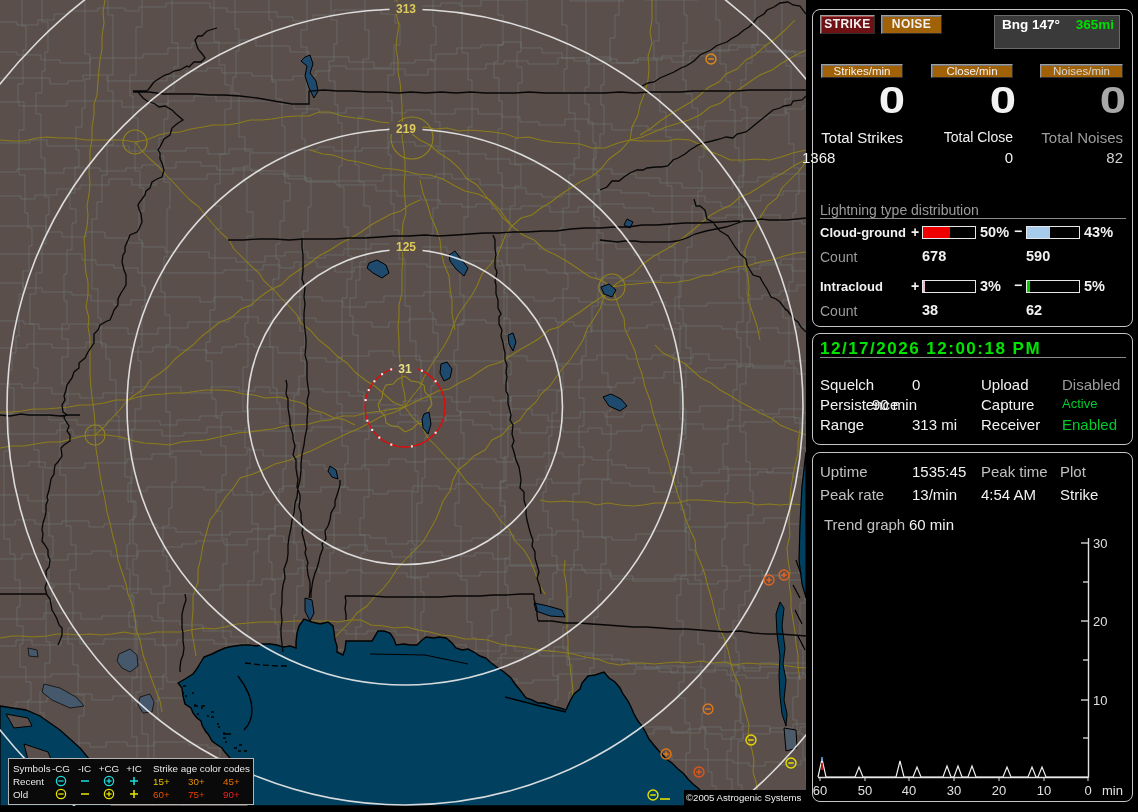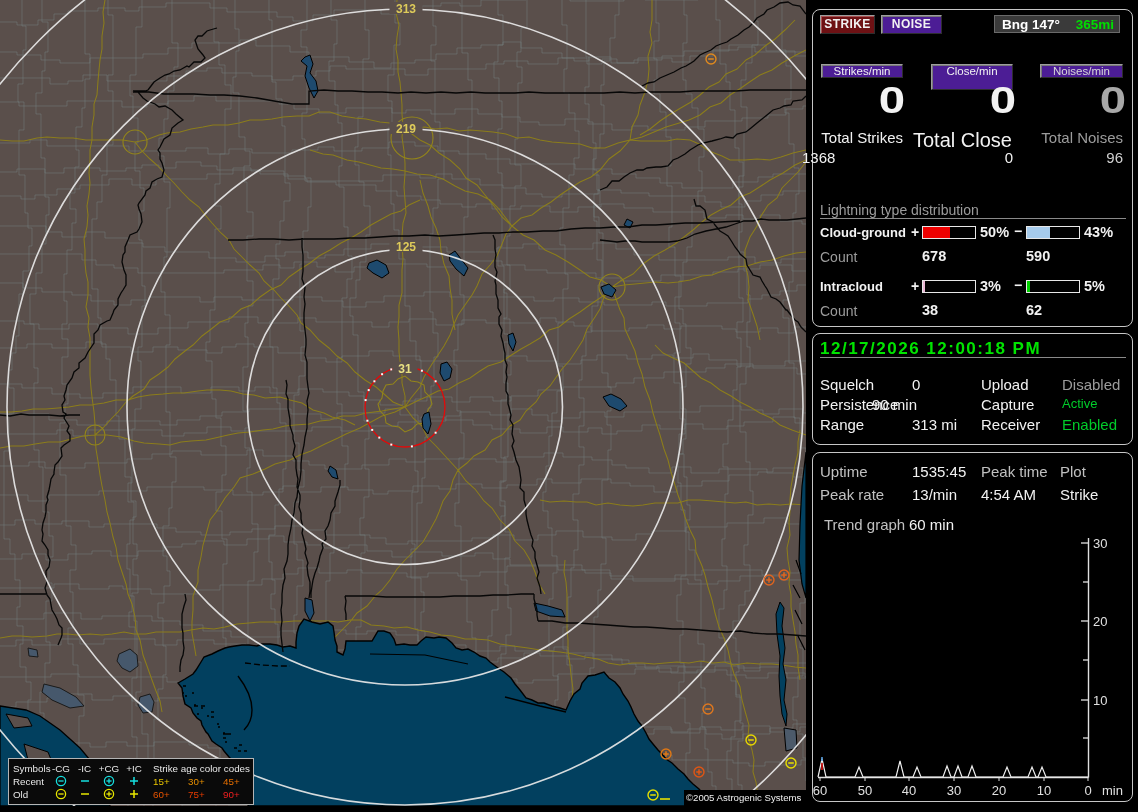--- a/index.html
+++ b/index.html
@@ -1,19 +1,19 @@
 <!DOCTYPE html>
 <html><head><meta charset="utf-8">
 <style>
 html,body{margin:0;padding:0;background:#000;width:1138px;height:812px;overflow:hidden}
 *{box-sizing:border-box}
 body{font-family:"Liberation Sans",sans-serif;position:relative}
 .panel{position:absolute;left:812px;width:321px;border:1px solid #c6c6c6;border-radius:8px;background:#000}
 .abs{position:absolute;white-space:nowrap}
-.btn{position:absolute;background:#4c1d95;border:1px solid;border-color:#9e9e9e #2e2e2e #2e2e2e #9e9e9e;box-shadow:inset 1px 1px 0 #787878;color:#f2f2f2;text-align:center}
+.btn{position:absolute;background:#a16207;border:1px solid;border-color:#9e9e9e #2e2e2e #2e2e2e #9e9e9e;box-shadow:inset 1px 1px 0 #787878;color:#f2f2f2;text-align:center}
 .bar{position:absolute;width:54px;height:13px;border:1px solid #e8e8e8;background:#000}
 .bar i{display:block;height:100%}
 .w{color:#f2f2f2} .gy{color:#9c9c9c} .gn{color:#00cc2a}
 </style></head>
 <body>
 <svg width="806" height="806" viewBox="0 0 806 806" style="position:absolute;left:0;top:0">
 <rect width="806" height="806" fill="#5a4f4b"></rect>
 <path d="M0,22h17v3h21v-5h16v-6h14v-3h30v-3h27v3h14v-4h27v-4h20h24v5h17v4h22h28v5h16v4h20v-6h21v-5h21h26v4h19v-3h22v-5h19v-3h19v3h21v-6h21h24v-5h20h24v6h26h28v-4h21v3h27h26v-4h30v-6h17v-4h27v5h26v6h30v-6 M0,52h17v3h24v5h19v3h30v-5h23h30v-4h25v-6h24v-5h25h23v-3h16v6h16h18v6h19v5h20h20v5h25v6h17v-5h24v-3h21v-6h21v-6h24v-3h22v-3h18v6h21v5h20v5h25v6h15v-5h15v4h17v-3h28v-4h22v-5h28h17v-6h16h21v6h29v5h15v-6 M0,78h22h28v6h18v-3h15v-6h24v6h30h30v-5h19v-5h21v-3h15v5h30v3h20v4h21v-4h23v-5h14v-5h16v3h18h16h25v6h23v-6h23h17h18v-5h18v-3h24v3h30v-6h16v3h15v-4h22v6h27v-5h16h18v4h18v-6h23v-6h25v-3h17v5h18h21h19 M0,102h19v4h27h21v-5h26h29v6h25v-3h21v-3h26v-5h22v5h24h17h22v3h15v5h25v4h27v-5h26h20v5h14v-3h25v4h24v-5h23v5h24v3h18v5h19v3h26v-6h23v5h24v6h20v-4h16v4h16h21v-3h20v-6h21h16v-3h26v-3h18v-6h17v-3h19 M0,143h30v-3h17v6h30h24h28v5h28h29v-3h22v6h21v-5h23v4h24h16v-3h26v-3h16v4h28v-3h27v-6h26v4h23v5h21v3h27v5h24v5h19h18h14h14v5h18h19v5h24v4h24v5h22v5h22h29v-6h25v-5h15v-3h20h18v6 M0,172h17v-3h28v4h19v-5h19h17v3h26v-3h16v-3h17v3h17v-6h25v4h16v4h14h29v4h28v5h19v3h29v3h24h16v6h21v5h24v4h19v4h22v3h14v-3h16v5h29v-3h29v6h28v-5h23v-3h23v4h29v4h27h24v6h22v-3h17v4h17v-4h20v6h22v3h17 M0,196h21v3h14v-4h22v-6h23v-4h29v-6h23v6h24v-6h22h29v-5h26v-6h18v3h16h17v5h21v5h28h23h27v-6h17h20v3h16v-4h16v5h28v6h23v3h23v6h16v3h20v-3h18h18v-4h23v3h28v3h26h30v6h16v5h24v-6h16v-6h22v-4h29v6 M0,226h19h27v6h16v5h24v-5h19v6h23v5h15v4h22v5h30h14v6h27v4h29v-6h20v-4h23v6h17v-3h19v-6h27v-5h28h18v3h30v5h29h21v-4h26v-4h16v5h24h30v-6h23v6h18v6h25v5h28h20h21v-3h27v6h26v-4h29 M0,254h30h24h28v6h14v5h18v3h24v5h16h26h29h15v-3h23h16v-5h17v3h14v-6h23v5h18v5h19v-5h26v-3h29h18v3h28v-6h28h19v4h23v5h22v3h20h29v5h25v3h14h26v-6h29h23v-3h25v-3h22v-4h17h15v6h15v-4 M0,283h23v5h19v4h30v3h19v6h23v4h17v-5h18v-3h26h25v5h14v-5h28v3h26h25v-3h29v4h21v6h23v-5h18v-6h23h17v-4h26v5h18h17h27h22v4h20v-3h25v4h25v3h20h28v-3h14v4h21h20v-3h20h21v-4h14v-4h18v-4h17v-6h18v-3 M0,321h24v3h15v5h30v-5h29v4h30v6h30v-6h30v-6h15h26v-5h29v6h16h24v-5h18v4h26h30v5h17v-5h20v-3h27v6h26v-5h24v3h25h29v-5h16v4h18v4h17v5h15h23v-3h18v-3h17v4h17v-3h27h14v3h14v3h24v-4h18v5h16v-6h16v-3 M0,348h27v-4h25v4h16h18v-6h16v5h29v5h22v-5h25v3h29v3h15v-6h14v-3h18v3h24v6h27v5h21v4h16v-6h27v-5h24v5h27v5h14h19h28h25v-5h21v5h30v3h24v-4h16v-5h30v4h25v-4h21v3h20v-4h16v6h28v6h24h24v-5h29v3 M0,384h22v4h30v6h28v4h23v-5h30v-6h28h20v6h30v-6h28v4h16v-4h15v6h28v-4h25v3h26v4h15v4h16v5h23v-4h24v-4h25v5h18v-5h23v4h18v-5h27v-6h25v-3h24h29v-4h18v-5h30v-6h24h18v-4h19v-4h28v4h21h23v6h21v3 M0,414h29h20v6h28v5h30v-4h20h18h15v4h17v-5h23v-4h22v-4h27v-3h28h14v5h30v5h16v-6h24h24v-4h15v6h18v6h28v-5h14v-4h30v3h21v-6h21v6h16v6h14v-3h18v-6h25v5h19v-5h30h16h30v-6h26h15v4h22v4h16v-5h24v4h24 M0,434h28h29v-4h16v6h15v-6h20h24h30v6h22v-3h23v-6h24v4h27h28h26v-4h29v4h30v-5h27v-4h23v-5h24v3h28v5h19v4h28v4h27v-6h16v5h25v-4h14v6h15v-3h25v-6h18v4h25v-5h18v5h24v-3h17v-4h29v-5h22v6h20 M0,466h29v-4h16v6h16h24v-5h23h19v-4h25v-5h20v-3h29v4h28h18v-5h16v6h30v5h16v4h16v4h18h19v-4h27v-6h17v3h19v-3h25h30h16v3h18v-5h30v-4h19v4h15h14v3h20v5h14v3h23v5h23v-6h19v6h28v-4h24h24v4h26v4h30v4 M0,495h28v6h21v-6h23h27v-4h24h24v-4h29h28v3h29v5h30v-3h20v-6h15v6h23v-5h27v3h25v4h15v-3h25v-5h26v3h17v-5h26v4h25v-3h30v-6h15v4h29v-4h30v4h19v3h24v6h23v-6h25v-5h27v-6h29v-3h15v-4h30v5h18 M0,525h15v-5h20v4h27v-3h27v6h15v-3h24h29v4h19v4h25v3h29v-3h22v-3h23v-3h29v4h22v5h26h18v3h16v6h22v-3h20h22h22v-3h21v-3h21v5h24v-5h18v-4h27v6h29v3h24v-6h16v-3h15h19v-4h15h26v-4h23h14v-5h24v6h18 M0,559h22v-5h24v6h22v-6h24v-3h19v5h27v-5h26v-4h18v-3h14v-3h28v4h23v-6h22v-3h15v6h23v3h17v3h25v-3h18v6h25v6h20v-5h30v4h16h17v-3h18v6h17v6h16h28h28v5h28v6h23v5h22h20v-6h27v-5h15h16h29v5h19v5h25 M0,588h28h26v-4h25v5h30v-3h14v3h28v5h26h21v-4h22v-5h15h27v-6h21v-5h15v-6h21v5h28v-3h15v3h21h24v4h21v-4h30v3h22v-4h27v-6h25h26v4h27v3h26v6h21h23h18h15v5h30v-3h22v-5h28h16v-3h15v-6h16v-3 M0,619h20h24v-6h20h17v6h21v-3h26h24v5h28v4h23v6h28v6h24h25v-6h21v-6h22v5h23v4h21v-3h29v4h22v6h29v4h19v6h19h15v-5h15v5h18h21v-4h14v6h25v6h29v5h14v3h23v5h19v-5h30v-3h30v4h22v-5h25h28v-3 M0,646h16v-6h16v5h29v-6h19v5h24v-5h30h21v6h22v-5h22h15v4h14h18v5h16v-3h26v4h26v-4h16v4h15v-3h16v5h24v3h28v4h26v5h16v3h21v-5h22v-4h26v-5h16v3h28v3h17v-4h27v5h17v4h16v4h26v5h26v-3h30v5h19v3h22v-5h19v5h23v-5 M0,677h22h29v-3h28v3h14h24h26h24v5h18v-3h29v5h24v6h21v3h26v-3h19v-6h28h20v3h16h27v-4h23v-4h27v-5h28h29v5h15v4h16v-3h25v-6h26h24h27v-5h22v-3h28v6h30v-6h29v5h16v-4h25v6h20v4h29v6 M0,707h16v-5h14h17v-4h21v-4h24v6h21v-4h19v5h26v-3h28v5h14v-3h22v-5h17v-4h25v6h17v6h30h24v5h17v6h19h23h16v4h17v-5h19v-4h30v-4h26v6h19v6h23v4h28v4h14v-3h26h30v5h29v6h29v-6h21v3h21v-4h28v6h30v-5h22v4 M0,740h15v6h20h17v-3h23h15v4h16v-5h21v4h27v-4h20h15v3h19v3h23v-5h18h27h22h18v-4h21v4h21v5h29v3h27v-5h16v3h25v6h24v-5h28v4h16v5h20h20v4h23v-4h29v-6h15v6h14v-4h28v5h20h18h23v3h16v3h16v-4h15v3h21v-5h17v6 M0,763h18v6h14v4h17h27v6h16v-5h17v4h23v-4h18v-6h19v-3h18h28h16h18v5h25h24v-3h22v-3h23v-6h23v-3h26v-6h21v-5h21v-5h30h14h24v5h25v-4h29h16v-5h14v-6h15h26v5h27v-5h18v3h16v-3h18v5h16v5h21v-5h27v-6h23v-4h17v-4 M0,803h14v4h30v3h19v3h17v-6h24h22v3h16v4h15v-4h25v-5h17v-6h15h14v6h25v-4h19h15v5h21v5h24v-5h25v-6h19v-6h26v6h23v3h24v6h14v3h23v-3h28v6h20v-3h18v5h14v4h14h14v5h23v-3h27v-6h18v-5h15h30v4h28h16v-4h26v-6h27v-4h21v4 M22,0v26h4v24h-3v16v18h-5v18h6v28h-5v25v20h6v22v16h3v15h4v18h-3v25h-6v23h-4v14v28h-3v17h-4v17h-3v18h5v25h-5v22v16h-5v20v28v16v24h6v15h5v26h5v27h-3v19h6v18h-3v23h6v15h5v18h-3v14v25h6v25v30h3v19h-3 M42,0v22h6v30h-3v19h-3v22h-6v21h5v25v19h4v25v14h4v18h-3v29h-4v29h-6v21h-6v30h4v20v24h4v15h-4v17v25v25h5v17h4v18v27h6v24h4v21h-4v26h3v18h-6v26v15h4v21h-5v29h-5v21h4v19h-5v24h3v20h-5v25h-5v14h6 M85,0v27v27h5v25h-5v29h-3v19h-6v23h3v17h-4v26h-5v16h6v14h-4v27h-5v24h-3v27h3v23h-5v15h6v18h-6v27h6v20h-3v19h-5v29v23h6v29v22h5v19h5v25h-6v22h3v21v15h-5v16h5v21h5v30h6v21h-5v26v15h-4v17v28h-4v20 M108,0v15h5v20v18v22h-5v16h5v24v30h-6v30h-5v27h-5v17h-5v23v25v22h6v29h3v26h5v15h4v21h6v22v14h3v23h6v17v21h6v24h5v16h-3v27h4v15h-4v16h5v18h-6v19h-3v15h6v15v20h6v30h-5v14h6v28h6v25h3v16h5v15h-3v21h-3 M142,0v27h-6v29v19h-6v21h3v22h5v25h-3v28h5v17h4v23h-5v29h3v24v22h3v20h-3v15v26h-4v14h3v22v26h-6v20h-3v29v25h-4v19h6v18h-4v24h-3v25h3v27h4v25h3v28v29h-5v29v30h5v30h-6v18h-3v24h6 M172,0v24v19h6v24h-4v24h-6v28h-4v19h-5v18h5v26h6v26h-3v25v24h-3v14h-3v21h4v23h5v30h-4v16v23v28h4v27v18h6v25h-4v26h-3v18h-6v30h4v15h3v15h-6v17h-6v15h5v28h3v29h-3v14h-5v30h-4v27v17h-5v23h-5v29h-3 M214,0v22v20h5v23h6v20h6v24h-6v16v29h-5v30h-5v22h6v23h-6v17v15v25v24h-5v17v15h-4v19h6v22v16h4v19h5v28h5v29h-4v17h-6v19h6v28h5v25h-4v29v17v28h3v24h-3v24h-5v27h-3v29h5v18v15h-4v30v29 M235,0v29h4v22h-3v26h-3v16h6v16v28h6v14h5v15h-6v16h3v30h6v24h-6v21v24h6v25h-5v17h-3v14h3v30h-5v15v29h5v17h-3v20h5v20h-3v24h5v15v17h6v28h-4v29h-6v27v29v19h-4v18h4v30v27v21h4v23h-4v18h3v24h-3 M269,0v20h3v25v18v19h4v17h6v27h3v27v30h5v18h-6v20h-4v23h-4v15h3v20h-6v25v17h-3v26h3v15v26h4v15h3v20h6v21v25h-3v20h-4v16h-4v30h-6v27h3v18h3v14h-4v15h4v15h3v29h4v16h4v30h-4v30h-4v27h5v16h-3v24h3v20 M307,0v30h-6v17h6v21v21v24h-5v26h3v14v25h6v29h-3v24h-5v19v14h-3v20v27v20h5v16h-4v14h4v15h-6v19h-5v21v27h5v27h5v17h-5v15h-5v25v17h3v16h6v26h-6v29h-3v18h3v18h4v14h-4v17h5v16h4v20h-4v19h3v20h-6v28h-5v23h3 M331,0v20h6v24h-3v17h-5v20h6v24h3v18h4v24v19h-3v21h5v22v18h4v29h4v23h-5v19h-5v22v18v20h-5v16v30h5v20v22h6v18h-3v23h-5v26h-6v21v19h-4v28h-4v29v15h6v21h4v21h-3v30v25h6v15h4v17h3v22h-4v26h4v16h5 M365,0v30h4v29h-6v30v28h-5v30h-3v18h4v17h5v24h6v29h-4v27h-6v18h-4v18h-6v18h3v19h5v14v23v20h6v29h5v18h-4v30h4v28h-5v21h-4v17h5v18h-4v29v15v30h-5v29h-6v27h4v15h5v21v29h5v25h-5v27h6v21 M395,0v23h5v22h-6v30h-6v26h4v27h-4v27h3v22v27h3v26h5v29h6v22v25h5v18v17h6v19h5v24v15h-6v16v29v27h3v21h-6v26v26h3v15v19h6v14h3v20h-3v19h4v21h-4v16v26h5v26h-6v16v23h4v25v22h-3 M433,0v26h3v19h-5v16h4v17v22v22h5v29h4v28h-6v29h-5v26h-3v21v27v30h3v21h5v24h-4v29h-3v22h-3v29h-3v21v20h-3v25h-5v17v29h-6v29h4v29v22h3v26h-4v15h5v29v15h5v19h-5v30h-6v14h5v17h3v19h-3 M462,0v29v24h6v27h4v25v22h-4v21v22v27v20h-4v29v19h-4v30h4v29h-6v26h-4v15h3v29v17h4v22h3v25h-5v25v20h-4v23h6v28v26h6v18v24h5v16h4v21h3v22h5v22v25h6v27h-6v18h3v16h5v17h6 M498,0v15h5v30h-5v17h-4v16h5v23h3v28h-4v30v14h4v24v28v22h-4v19h6v27h3v25h-3v16h4v27h3v14h-4v25h-6v29v29h5v23h-6v25h5v26h5v26h-5v27h3v23h3v27h-5v19h-5v28h3v29h-6v18h-6v19v23h6v14h-4v14h4v27h6 M527,0v28h-6v24h-4v15h5v16h-4v20v22v14h-3v26h6v21h-6v20h-5v30h-3v29h3v24h-6v30h6v23h-6v20v21h4v14h3v17h-3v14v29h-4v25h-3v19h4v15h-4v17h-3v24v25v28h-6v26h-4v22v29h3v29h-4v25h6v22v19h-4v28h3 M562,0v25h5v19v25h-3v24h5v20h6v18h4v27h-5v17h-5v15v18h-6v20h-3v17h5v29h3v15h-5v14v20h-5v28v15h5v25h-6v22h-5v23h-3v30h-3v26h-3v19h5v17h4v28h5v17h-4v26h-4v28v24h4v25h5v24h-3v26h3v25v28v14h3v14h3 M586,0v23v20v14h3v30h-4v17h4v18h4v21h3v16h-3v16h6v19h-5v23h5v16h4v25v27h-5v21h-6v26h-6v24h-4v24h-3v18h5v28h-5v21h5v18h-5v29h-6v26h5v30h-4v18h-3v29h-3v30h-5v22h4v16h5v27h-3v24h-6v23h4v28h6v15v21h4v18h-5 M619,0v15h-4v23h-5v23h-6v24h-3v20h3v29h-4v14h-6v22h3v20h3v15h-6v16h3v25v14h5v21v30v17v29v16h6v14h3v24h-4v14h4v25h-3v30h-6v22v14v22h4v26h-5v26h-3v27h-4v27v24h-4v20h-3v18h-4v27v18h-4v24h-5v19h-4v14h5 M656,0v23h3v18h-5v18h3v21h-3v14h6v18h6v25h5v29h-4v20h5v14v27h-3v20h6v29h6v21h-6v26h5v30h-6v30h6v15v21h5v15h-6v20h5v23h3v28h3v15h-4v28v28h-5v19h-4v26h6v14h-3v28h4v19h-5v16h6v25h5v30h-4v26h-6v19v18h-4 M684,0v15h3v28h-4v17v20h3v14h6v14h6v21h6v28h-5v14h3v20h-4v15h-6v18v23h-5v15h-4v19h-4v28h4v15h3v24h5v16h-5v23h-5v22h5v30h-3v15h-5v29h3v27h4v22h4v18h6v30h6v29v21h-3v14h6v17h-3v27h4v25h-3v14h3v22h3v23h4v14h4v24h-6 M716,0v20h4v29v15h6v18h4v28h5v15v23h4v14h4v25h-4v22v24v19h5v19h3v24h3v27h-3v25h3v20h-4v17h-6v20v28h6v30h4v29h3v24h-5v30h-4v20h6v26h-5v14h-6v16h-6v17h3v14h3v20h-3v23h4v28h3v18h-5v14v30h4v24h3 M755,0v21h3v24h-6v18h-6v17h-5v27h6v25h-3v16v28h-5v28h3v28h-3v18v22v26h4v24h-6v16h4v29h-4v23h-4v30h-5v24h-5v23h5v27h-3v19v26h-3v27h5v24h-3v19h-5v29h6v24h6v19h5v16h5v24h-6v16h-4v14h-4v28h5v28h4 M782,0v23v27h4v16h5v18v15h-6v14h4v17v14h5v24h5v26h-3v19h-3v26v25v18h-4v18h-6v18h6v27v18h5v28v27h6v30h6v26h-4v27h6v21h3v27v25h-6v29h-5v29v16h3v28h-5v21h-5v23h4v14h6v24h3v23h3v22h6v19h3" fill="none" stroke="#737e7e" stroke-width="0.85" opacity="0.6"></path>
 <path d="M405,407L405,396L402,383L402,375L400,361L399,352L399,340L398,327L399,317L399,305L402,293L402,282L402,270L403,259L402,245L402,236L403,223L406,213L405,200L404,187L405,174L405,163L404,151L402,137L403,126 M403,126L402,114L402,105L401,93L400,82L398,72L398,60L396,49L397,37L399,25L396,13L397,0 M0,140L12,141L24,141L37,138L47,137L60,138L73,138L86,140L98,140L109,140L123,140L135,142 M135,142L146,140L159,135L167,133L180,132L191,129L203,127L213,125L228,125L239,123L250,120L262,120L272,119L283,117L297,116L309,116L319,112L330,112L342,116L355,118L366,119L380,122L390,123L403,126 M403,126L413,128L425,127L435,129L447,128L459,131L470,130L482,131L493,132L506,134L517,138L529,137L540,140L552,142L565,143L580,144L592,148L605,148L618,143L630,140 M630,140L642,137L654,132L666,127L676,124L689,120L700,115L710,107L721,103L730,95L741,88L751,81L760,75L772,70L782,63L796,55L806,50 M640,135L650,129L660,121L669,115L679,109L691,102L700,95L709,87L719,82L726,74L737,69L746,60L755,55L765,46L775,39L785,30L795,20 M630,140L632,127L638,115L640,105L645,92L648,80L649,69L648,56L652,43L650,32L652,20L652,0 M403,126L412,134L420,140L430,145L439,153L450,160L460,169L466,178L477,185L485,195L494,206L502,217L512,226 M405,407L411,398L420,387L424,377L432,364L438,355L444,346L450,335L454,324L458,315L465,305L472,295L477,286L482,274L490,265L497,256L502,244L506,234L512,226 M512,226L521,218L532,215L541,208L551,202L560,195L569,189L580,182L591,177L600,170L609,159L620,151L630,140 M512,226L523,235L534,240L545,250L556,255L568,262L580,270L590,277L601,280L612,287 M310,150L323,154L333,155L347,160L359,162L370,165L381,168L393,169L405,171L417,174L430,175L443,179L455,186L465,191L478,194L490,200L499,209L505,217L512,226 M135,142L142,151L150,159L158,166L167,176L174,183L182,192L190,200L199,207L206,216L212,223L221,233L229,240L234,249L241,256L250,265L259,273L264,281L274,290L281,298L288,305L297,315L301,323L310,330L319,340L329,348L337,356L347,363L355,372L365,380L376,387L384,394L393,402L405,407 M105,0L103,12L104,23L102,36L102,49L100,60L99,70L98,81L97,95L94,104L94,115L92,127L92,140L90,150L90,160L89,173L90,183L89,194L87,206L88,215L87,227L84,239L85,250L85,263L86,273L88,282L88,295L86,307L89,318L88,327L90,338L90,350L90,362L90,375L91,388L92,397L94,412L95,424L95,435L96,449L98,461L100,475L102,486L105,500L107,512L110,523L113,537L116,547L118,560L122,572L126,584L128,594L132,604L135,617L136,630L140,640L143,655L147,666L152,680L156,691L160,701L162,712 M405,407L393,409L382,411L366,413L355,416L342,416L330,420L320,421L309,424L295,425L285,426L273,429L263,430L250,432L238,433L228,435L215,438L206,440L191,441L181,442L170,445L159,444L144,443L134,441L121,437L107,435L95,435L83,436L71,439L60,442L48,442L35,444L24,446L11,446L0,448 M405,407L395,412L382,416L371,422L360,428L346,434L338,438L325,444L311,451L300,455L290,460L275,464L265,469L253,474L240,478L234,487L225,498L217,511L210,520L207,531L203,545L201,557L198,570L198,582L193,596L193,610L192,622L192,633L194,644L196,656 M405,407L413,418L422,426L427,437L436,446L447,458L458,470L453,480L450,491L443,501L439,512L436,519L430,530L423,542L414,551L405,560L397,569L390,580L382,590L376,595L367,606L357,613L350,622L342,630L332,640L322,648 M405,407L417,401L426,397L438,391L449,389L459,383L470,378L480,371L488,366L501,362L510,356L521,349L530,344L540,338L549,330L559,327L569,319L580,312L591,304L603,296L612,287 M458,470L467,463L474,456L485,450L492,440L502,435L510,426L520,420L526,411L536,402L541,394L550,386L557,376L562,369L570,360L576,351L583,340L587,329L595,317L600,309L604,297L612,287 M612,287L622,280L633,274L643,264L654,256L665,250L675,244L684,237L693,230L702,222L711,215L720,210L731,205L740,197L750,193L761,186L770,180L783,173L795,165L806,160 M612,287L624,285L635,284L645,283L655,282L668,283L678,282L690,280L702,276L712,275L725,270L735,267L747,266L760,262L772,260L784,256L796,253L806,252 M612,287L615,296L620,310L624,318L625,329L630,340L635,351L638,363L642,374L645,387L650,400L653,413L657,426L660,435L664,449L668,460L671,472L675,485L678,495L682,506L685,517L690,530L695,540L696,552L702,566L705,575L708,587L712,600L715,613L719,627L724,638L728,650L731,664L734,674L740,687L742,700L745,711L749,725L748,737L752,750L754,760L753,772L756,782L758,796L758,806 M655,345L663,353L673,358L684,363L693,371L701,378L711,383L720,390L731,396L740,402L750,407L760,413L771,418L780,425L792,430L806,435 M0,638L12,636L21,636L32,637L47,636L57,634L68,634L77,635L90,634L102,635L112,634L124,632L134,634L146,634L156,632L170,632L180,632L191,630L203,628L214,629L225,627L237,624L249,623L260,622L270,622L283,622L294,621L306,621L316,621L329,621L338,622L350,620L361,620L371,625L384,626L394,628L407,627L418,630L430,632L441,635L453,636L465,639L475,639L488,640L500,644L513,646L528,648L540,650L560,652L573,654L585,657L598,659L608,663L620,665L632,663L643,663L654,664L665,663L677,662L689,663L700,661L713,663L724,662L734,665L747,663L760,664L772,664L782,665L795,667L806,668 M565,560L564,572L566,582L567,594L567,605L567,618L567,629L568,640L568,650L570,665L571,675L573,689L572,700L573,716L575,730 M800,430L798,442L798,453L795,465L793,476L791,487L790,500L790,511L789,523L790,535L787,548L788,560L790,572L789,584L791,595L791,607L793,620L795,632L796,644L798,655L798,667L800,680 M458,470L466,481L475,489L484,501L492,508L500,520L509,529L515,541L524,550L530,560L535,572L539,584L545,594 M355,425L345,420L332,417L324,413L313,410L302,403L290,400L280,397L265,398L254,395L243,394L231,391L220,390L207,390L198,391L184,393L173,393L163,394L150,395L138,397L128,400L116,400L104,403L90,405L80,405L69,407L58,408L46,409L33,409L22,411L11,412L0,412 M540,500L550,502L564,501L576,502L587,502L596,505L608,503L620,505L633,506L643,505L655,503L664,503L678,503L688,500L700,500L713,501L724,502L735,503L746,502L757,505L769,504L780,505L791,504L806,505 M95,435L103,428L112,418L118,412L126,402L133,396L144,389L150,380L159,374L168,367L175,359L185,351L193,345L202,336L210,330L220,322L231,318L241,309L251,305L260,297L270,290L281,285L289,277L299,270L310,263L319,256L330,250L341,243L351,238L361,232L371,225L380,220L391,214L401,211L409,205L420,200 M420,180L423,193L428,206L431,217L436,228L440,240L441,251L444,264L449,276L450,288L452,300L452,314L455,330 M630,140L641,141L655,141L667,141L677,139L690,140L699,144L709,151L722,156L730,160L745,160L757,159L770,160L781,157L793,153L806,150 M806,162L798,172L791,179L782,188L777,198L768,205L761,216L757,226L750,237L745,250L745,264L748,276L749,287L748,300L753,314L757,326L760,340" fill="none" stroke="#8e8018" stroke-width="1.05" opacity="0.95"></path>
 <path d="M432,404L428,410L427,417L424,423L417,424L412,429L405,432L399,427L392,426L386,423L385,416L380,411L378,404L382,398L383,391L386,385L393,384L398,379L405,376L411,381L418,382L424,385L425,392L430,397L432,404Z" fill="none" stroke="#93851a" stroke-width="1.05"></path>
@@ -131,36 +131,36 @@
 <text x="153" y="798" fill="#e85400" font-family="Liberation Sans,sans-serif" font-size="9.8px">60+</text>
 <text x="188" y="798" fill="#e83c00" font-family="Liberation Sans,sans-serif" font-size="9.8px">75+</text>
 <text x="223" y="798" fill="#f02020" font-family="Liberation Sans,sans-serif" font-size="9.8px">90+</text>
 <rect x="684" y="790" width="122" height="16" fill="#000"></rect>
 <text x="686" y="801" fill="#f0f0f0" font-size="9.6px" font-family="Liberation Sans,sans-serif">©2005 Astrogenic Systems</text>
 </svg>
 
 <div class="panel" style="top:9px;height:318px"></div>
 <div class="btn" style="left:820px;top:15px;width:55px;height:19px;background:#6e1114;box-shadow:inset 1px 1px 0 #a85050;font-size:12px;font-weight:bold;line-height:17px;letter-spacing:.4px">STRIKE</div>
 <div class="btn" style="left:881px;top:15px;width:61px;height:19px;font-size:12px;font-weight:bold;line-height:17px;letter-spacing:.4px">NOISE</div>
-<div class="abs" style="left:994px;top:15px;width:126px;height:18px;background:#3a3a3a;border:1px solid #6a6a6a">
+<div class="abs" style="left:994px;top:15px;width:126px;height:34px;background:#3a3a3a;border:1px solid #6a6a6a">
  <span style="position:absolute;left:7px;top:1px;font-size:13.5px;font-weight:bold;color:#fff">Bng 147°</span>
  <span style="position:absolute;right:5px;top:1px;font-size:13.5px;font-weight:bold;color:#00dd00">365mi</span>
   </div>
 <div class="btn" style="left:821px;top:64px;width:82px;height:14px;font-size:11.5px;line-height:12px">Strikes/min</div>
-<div class="btn" style="left:931px;top:64px;width:82px;height:26px;font-size:11.5px;line-height:12px">Close/min</div>
+<div class="btn" style="left:931px;top:64px;width:82px;height:14px;font-size:11.5px;line-height:12px">Close/min</div>
 <div class="btn" style="left:1040px;top:64px;width:83px;height:14px;font-size:11.5px;line-height:12px;color:#d8d8d8">Noises/min</div>
 <div class="abs w" style="left:805px;top:80px;width:100px;text-align:right;font-size:37px;font-weight:bold;transform:scaleX(1.28);transform-origin:100% 50%">0</div>
 <div class="abs w" style="left:916px;top:80px;width:100px;text-align:right;font-size:37px;font-weight:bold;transform:scaleX(1.28);transform-origin:100% 50%">0</div>
 <div class="abs" style="left:1026px;top:80px;width:100px;text-align:right;font-size:37px;font-weight:bold;transform:scaleX(1.28);transform-origin:100% 50%;color:#a8a8a8">0</div>
 <div class="abs w" style="left:803px;top:129px;width:100px;text-align:right;font-size:15px">Total Strikes</div>
-<div class="abs w" style="left:913px;top:129px;width:100px;font-size:20px">Total Close</div>
+<div class="abs w" style="left:913px;top:129px;width:100px;text-align:right;font-size:14px">Total Close</div>
 <div class="abs gy" style="left:1023px;top:129px;width:100px;text-align:right;font-size:15px">Total Noises</div>
 <div class="abs w" style="left:802px;top:149px;width:100px;text-align:left;font-size:15px">1368</div>
 <div class="abs w" style="left:913px;top:149px;width:100px;text-align:right;font-size:15px">0</div>
-<div class="abs" style="left:1023px;top:149px;width:100px;text-align:right;font-size:15px;color:#d0d0d0">96</div>
+<div class="abs" style="left:1023px;top:149px;width:100px;text-align:right;font-size:15px;color:#d0d0d0">82</div>
 <div class="abs gy" style="left:820px;top:202px;font-size:14px">Lightning type distribution</div>
 <div class="abs" style="left:820px;top:218px;width:306px;border-top:1px solid #8a8a8a"></div>
 <div class="abs w" style="left:820px;top:225px;font-size:13px;font-weight:bold">Cloud-ground</div>
 <div class="abs w" style="left:911px;top:224px;font-size:14px;font-weight:bold">+</div>
 <div class="bar" style="left:922px;top:226px">
     <i style="width:27px;background:#ee0000"></i>
   </div>
 <div class="abs w" style="left:980px;top:224px;font-size:14.5px;font-weight:bold">50%</div>
 <div class="abs w" style="left:1014px;top:223px;font-size:14px;font-weight:bold">−</div>
 <div class="bar" style="left:1026px;top:226px">

